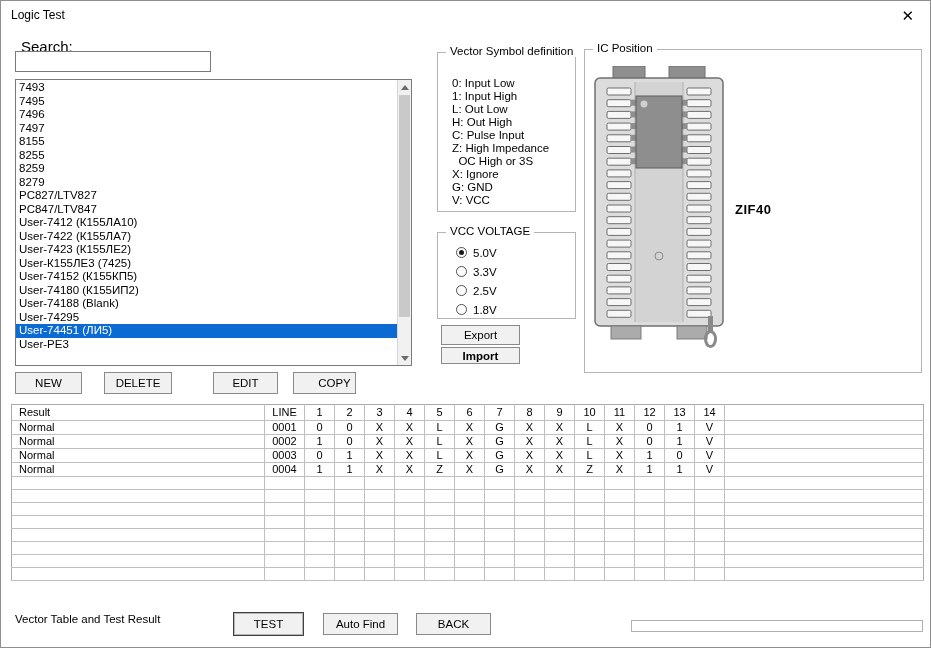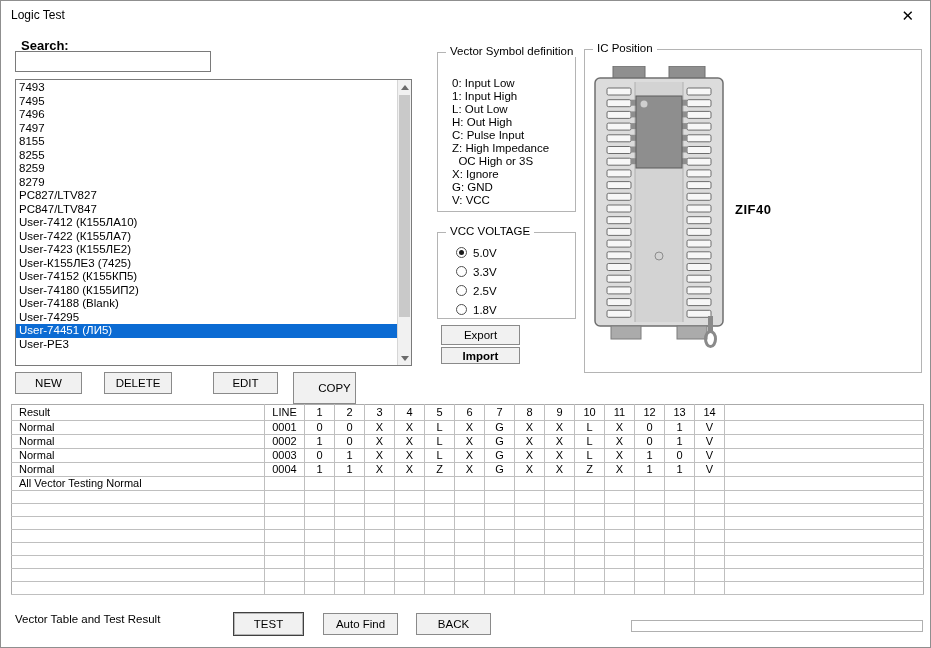--- a/index.html
+++ b/index.html
@@ -10,21 +10,21 @@
     color: #000;
     background: #fff;
     position: relative;
     border: 1px solid #8f8f8f;
     overflow: hidden;
   }
   .titlebar { position: absolute; left: 0; top: 0; right: 0; height: 28px; display: flex; align-items: center; padding: 0 10px; text-align: right; }
   .title { font-size: 12px; }
   .close { margin-left: auto; font-size: 15px; line-height: 15px; cursor: default; padding: 2px 6px; }
 
-  .search-label { position: absolute; left: 20px; top: 37px; font-size: 13px; font-weight: bold; }
+  .search-label { position: absolute; left: 20px; top: 37px; font-size: 15px; }
   .search-input {
     position: absolute; left: 14px; top: 50px; width: 196px; height: 21px;
     border: 1px solid #7a7a7a; background: #fff; font-family: inherit; font-size: 12px; padding: 0 4px;
   }
 
   .listbox { position: absolute; left: 14px; top: 78px; width: 397px; height: 287px; border: 1px solid #7a7a7a; background: #fff; }
   .list-items { position: absolute; left: 0; top: 1px; right: 14px; bottom: 0; overflow: hidden; }
   .list-item { height: 13.5px; line-height: 13.5px; font-size: 11.5px; padding-left: 3px; white-space: nowrap; }
   .list-item.selected { background: var(--sel, #0b6bd3); color: #fff; }
 
@@ -36,21 +36,21 @@
   .vs-thumb { position: absolute; left: 1px; right: 1px; top: 15px; height: 222px; background: #c9c9c9; }
 
   .btn {
     position: absolute; background: #f1f1f1; border: 1px solid #8a8a8a;
     font-family: inherit; font-size: 11.5px; color: #000;
     display: flex; align-items: center; justify-content: center; cursor: default;
   }
   .btn-new    { left: 14px;  top: 371px; width: 67px; height: 22px; }
   .btn-delete { left: 103px; top: 371px; width: 68px; height: 22px; }
   .btn-edit   { left: 212px; top: 371px; width: 65px; height: 22px; }
-  .btn-copy   { left: 292px; top: 371px; width: 63px; height: 32px; padding-left: 20px; }
+  .btn-copy   { left: 292px; top: 371px; width: 63px; height: 22px; padding-left: 20px; }
   .btn-export { left: 440px; top: 324px; width: 79px; height: 20px; }
   .btn-import { left: 440px; top: 346px; width: 79px; height: 17px; font-weight: bold; }
   .btn-test   { left: 232px; top: 611px; width: 71px; height: 24px; border: 1px solid #404040; box-shadow: inset 0 0 0 1px #b5b5b5; }
   .btn-autofind { left: 322px; top: 612px; width: 75px; height: 22px; }
   .btn-back   { left: 415px; top: 612px; width: 75px; height: 22px; }
 
   .groupbox { position: absolute; border: 1px solid #b4b4b4; background: #fff; }
   .gb-label { position: absolute; top: -8px; left: 8px; background: #fff; padding: 0 4px; font-size: 11.5px; white-space: nowrap; }
   .gb-vector { left: 436px; top: 51px; width: 139px; height: 160px; }
   .sym-list { padding-top: 24px; padding-left: 14px; }
@@ -365,39 +365,20 @@
           <td class="c-pin">X</td>
           <td class="c-pin">X</td>
           <td class="c-pin">Z</td>
           <td class="c-pin">X</td>
           <td class="c-pin">1</td>
           <td class="c-pin">1</td>
           <td class="c-pin">V</td>
           <td class="c-fill"></td>
         </tr>
         <tr>
-          <td class="c-result">All Vector Testing Normal</td>
-          <td class="c-line"></td>
-          <td class="c-pin"></td>
-          <td class="c-pin"></td>
-          <td class="c-pin"></td>
-          <td class="c-pin"></td>
-          <td class="c-pin"></td>
-          <td class="c-pin"></td>
-          <td class="c-pin"></td>
-          <td class="c-pin"></td>
-          <td class="c-pin"></td>
-          <td class="c-pin"></td>
-          <td class="c-pin"></td>
-          <td class="c-pin"></td>
-          <td class="c-pin"></td>
-          <td class="c-pin"></td>
-          <td class="c-fill"></td>
-        </tr>
-        <tr>
           <td class="c-result"></td>
           <td class="c-line"></td>
           <td class="c-pin"></td>
           <td class="c-pin"></td>
           <td class="c-pin"></td>
           <td class="c-pin"></td>
           <td class="c-pin"></td>
           <td class="c-pin"></td>
           <td class="c-pin"></td>
           <td class="c-pin"></td>

